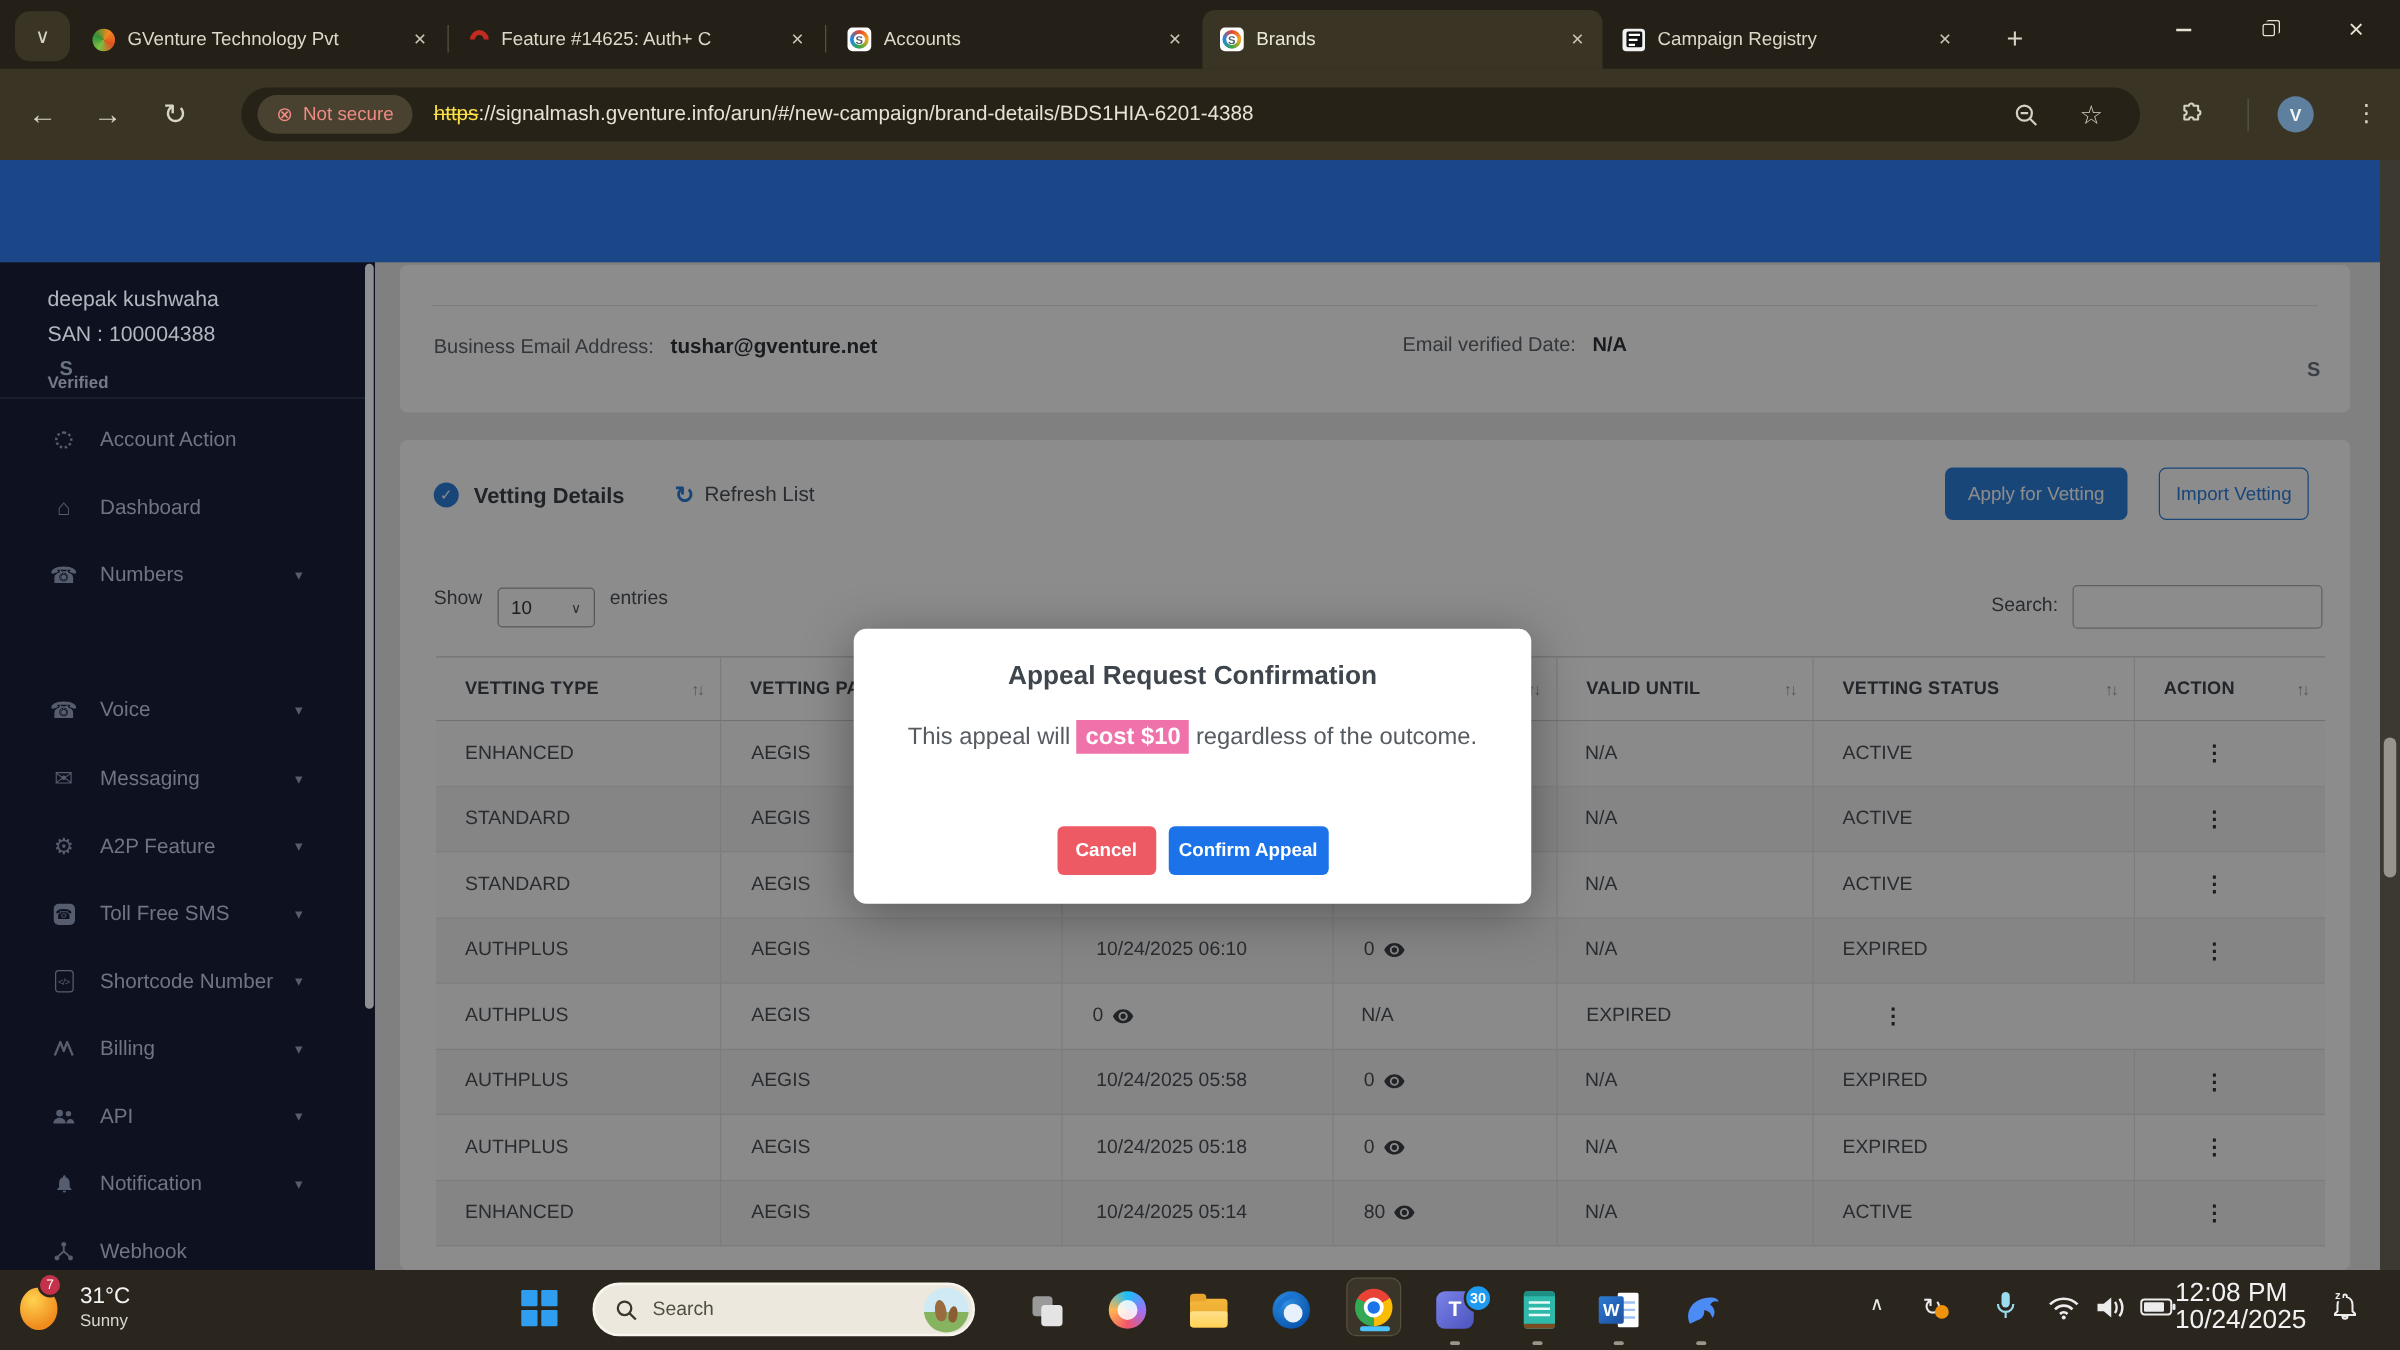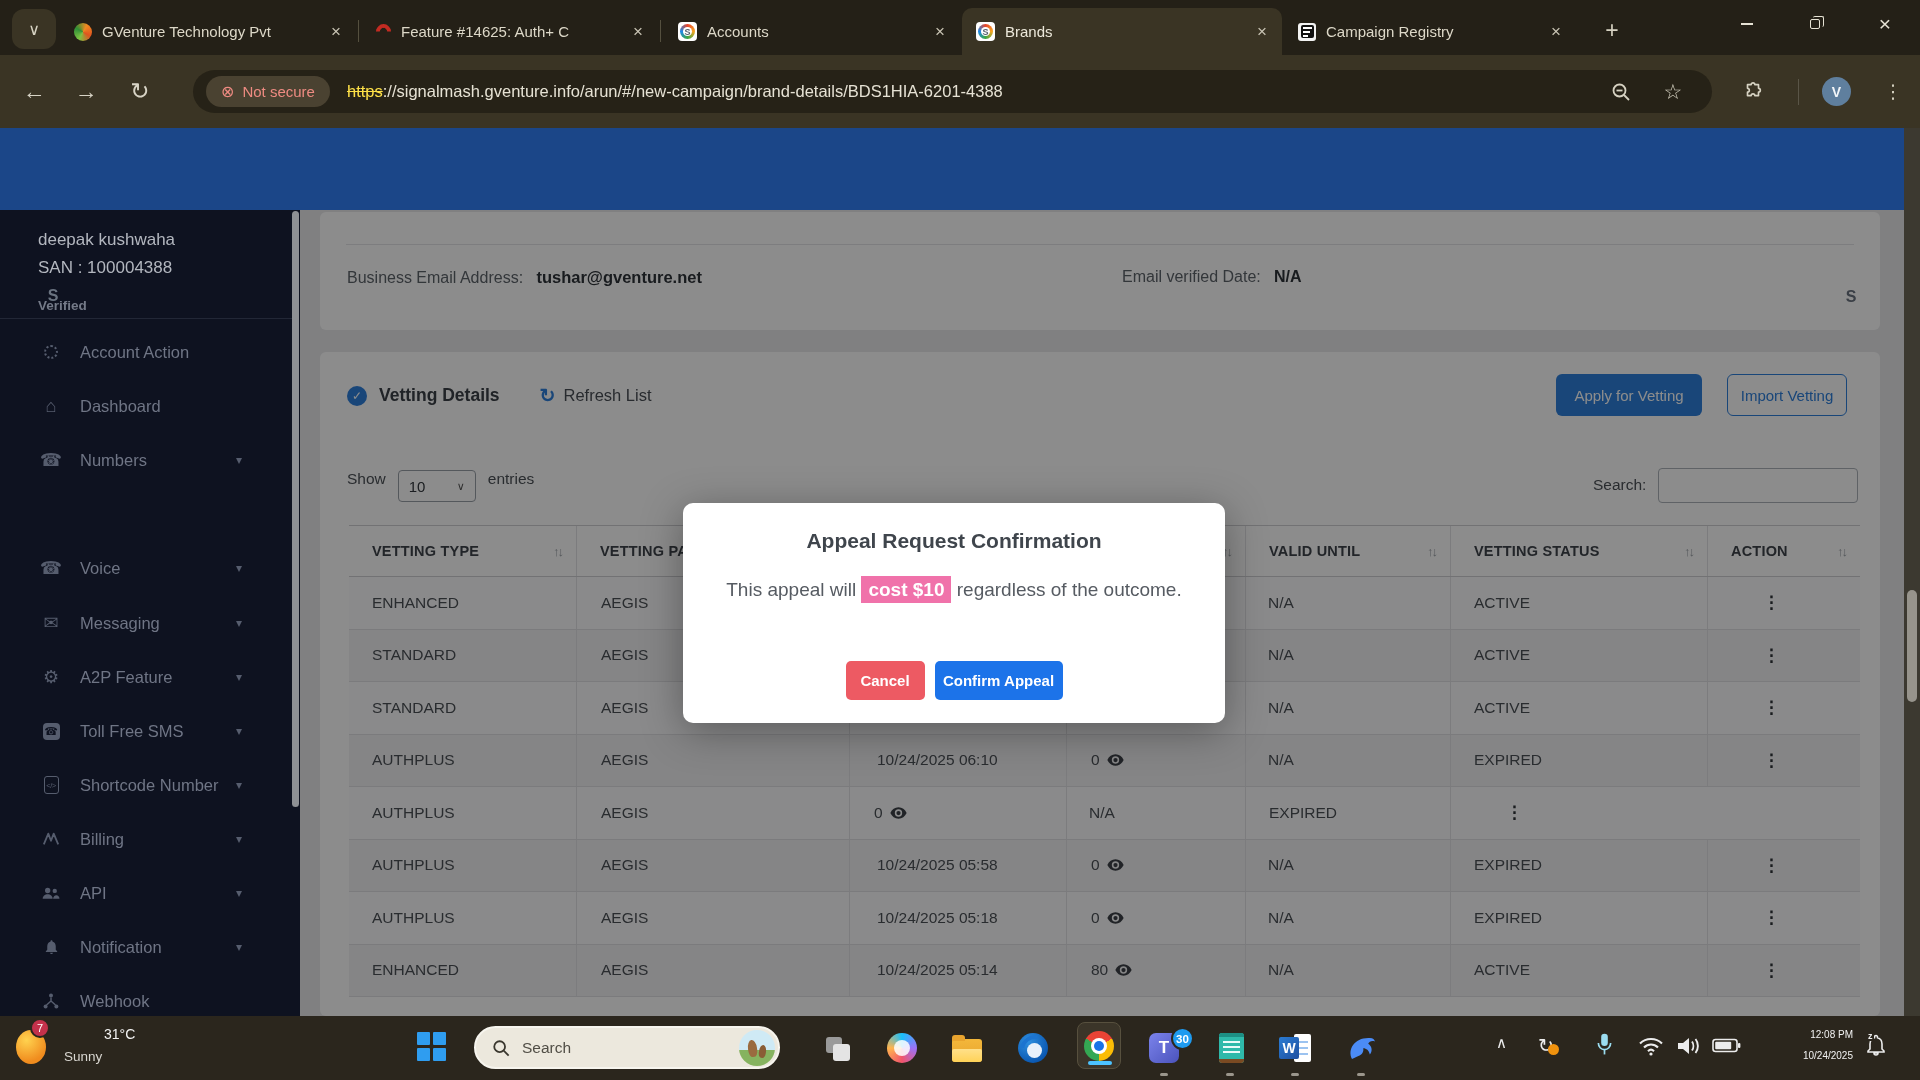--- a/index.html
+++ b/index.html
@@ -138,21 +138,21 @@
 
   
   .pg-scroll{position:absolute;left:1904px;top:128px;width:16px;height:888px;background:#3c3930;z-index:70;}
   .pg-thumb{position:absolute;left:3px;top:462px;width:10px;height:112px;border-radius:6px;background:#97948c;}
 
   
   .taskbar{position:absolute;left:0;top:1016px;width:1920px;height:64px;background:#2b261d;z-index:120;color:#f2f2f2;}
   .sun{position:absolute;left:16px;top:10px;width:34px;height:40px;}
   .sun::before{content:"";position:absolute;left:0;top:4px;width:30px;height:34px;border-radius:50%;background:radial-gradient(circle at 35% 30%,#ffd24f,#f08c1e 70%);}
   .wbadge{position:absolute;left:30px;top:2px;width:20px;height:20px;border-radius:50%;background:#c4314b;border:2px solid #2b261d;color:#fff;font-size:11px;display:flex;align-items:center;justify-content:center;z-index:2;}
-  .wtemp{position:absolute;left:64px;top:10px;font-size:14px;margin-left:40px;}
+  .wtemp{position:absolute;left:64px;top:10px;font-size:18px;}
   .wdesc{position:absolute;left:64px;top:33px;font-size:13.5px;color:#d8d6d0;}
   .startbtn{position:absolute;left:417px;top:16px;width:30px;height:30px;display:grid;grid-template-columns:13px 13px;grid-template-rows:13px 13px;gap:3px;}
   .startbtn i{background:#2f9df0;border-radius:1px;}
   .wsearch{position:absolute;left:474px;top:10px;width:306px;height:43px;border-radius:22px;background:#ece8dd;border:2px solid #f7f5ee;display:flex;align-items:center;}
   .wsearch .mag{margin-left:16px;}
   .wsearch .stext{margin-left:12px;font-size:15.5px;color:#514e46;}
   .kanga{position:absolute;right:3px;top:2px;width:36px;height:36px;border-radius:50%;overflow:hidden;background:linear-gradient(#cfeaf5 55%,#86b35f 55%);}
   .kanga::before{content:"";position:absolute;left:9px;top:10px;width:9px;height:17px;border-radius:50% 50% 40% 40%;background:#9a6b3f;transform:rotate(-8deg);}
   .kanga::after{content:"";position:absolute;left:20px;top:15px;width:7px;height:13px;border-radius:50% 50% 40% 40%;background:#8a5d35;transform:rotate(8deg);}
   .tb-ico{position:absolute;top:12px;width:40px;height:40px;display:flex;align-items:center;justify-content:center;}
@@ -177,21 +177,21 @@
   .notepad i{position:absolute;left:4px;width:17px;height:2px;background:#eafaf8;}
   .notepad::before{content:"";position:absolute;left:0;top:0;width:25px;height:4px;background:#1d8f84;}
   .notepad::after{content:"";position:absolute;left:0;bottom:0;width:25px;height:4px;background:#7a4a22;}
   .wordic{position:relative;width:32px;height:30px;}
   .wordpage{position:absolute;right:0;top:1px;width:17px;height:28px;background:#fff;border-radius:2px;background-image:linear-gradient(#9cc3f0 0 2px,transparent 2px),linear-gradient(#9cc3f0 0 2px,transparent 2px),linear-gradient(#9cc3f0 0 2px,transparent 2px);background-size:11px 2px;background-position:3px 7px,3px 13px,3px 19px;background-repeat:no-repeat;}
   .wordsq{position:absolute;left:0;top:4px;width:20px;height:22px;border-radius:2px;background:linear-gradient(135deg,#2b7cd3,#1e4fa0);color:#fff;font-size:14px;font-weight:bold;display:flex;align-items:center;justify-content:center;}
   .dolphin{width:32px;height:32px;}
   .run-dot{position:absolute;top:57px;width:8px;height:3px;border-radius:2px;background:#9b968c;}
   .tray-ic{position:absolute;top:18px;display:flex;align-items:center;justify-content:center;color:#ececec;}
   .syncdot{position:absolute;left:10px;top:10px;width:11px;height:11px;border-radius:50%;background:#f0920e;}
-  .clock{position:absolute;left:1740px;top:8px;width:113px;text-align:right;font-size:10px;line-height:21px;}
+  .clock{position:absolute;left:1740px;top:8px;width:113px;font-size:21px;line-height:21px;}
   .bellz{position:absolute;left:1864px;top:16px;width:30px;height:32px;color:#ececec;}
   .bellz .zz{position:absolute;left:3px;top:-1px;font-size:9px;font-weight:bold;background:#2b261d;padding:0 1px;border-radius:2px;}
 </style>
 </head>
 <body>
 
 <div class="stage">
 
   <div class="tabstrip">
     <div class="tab-search">

